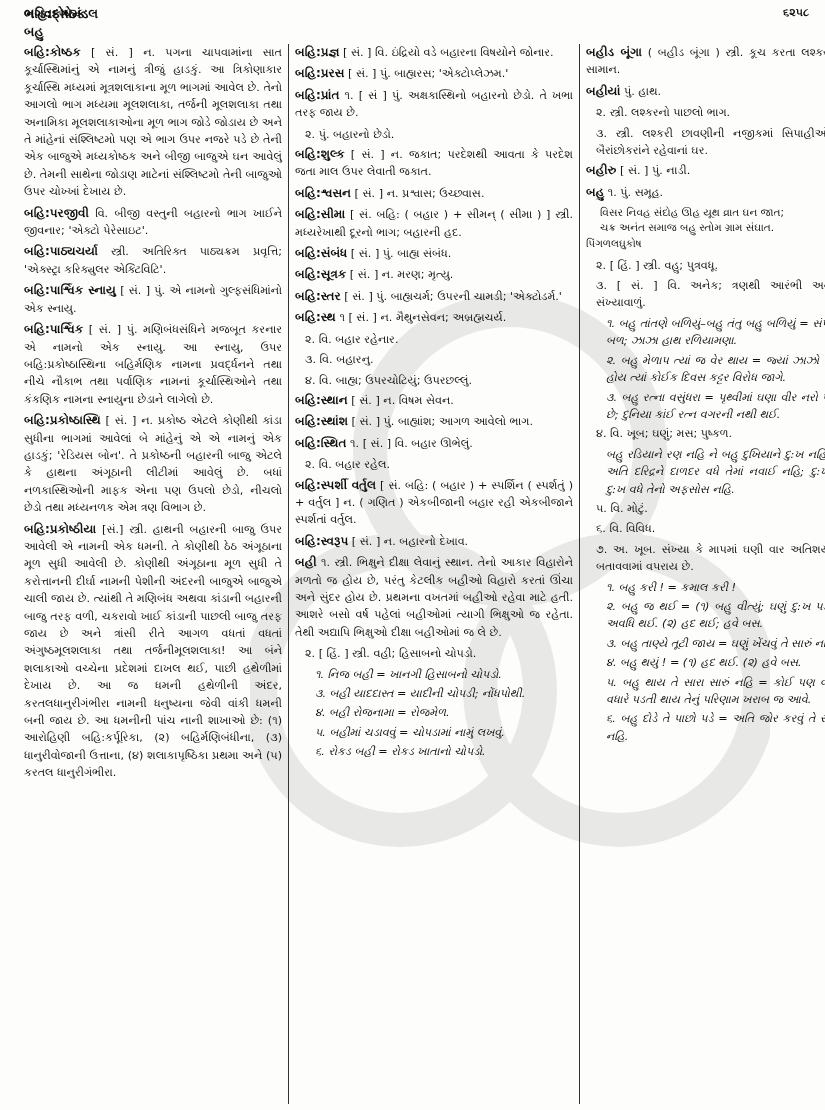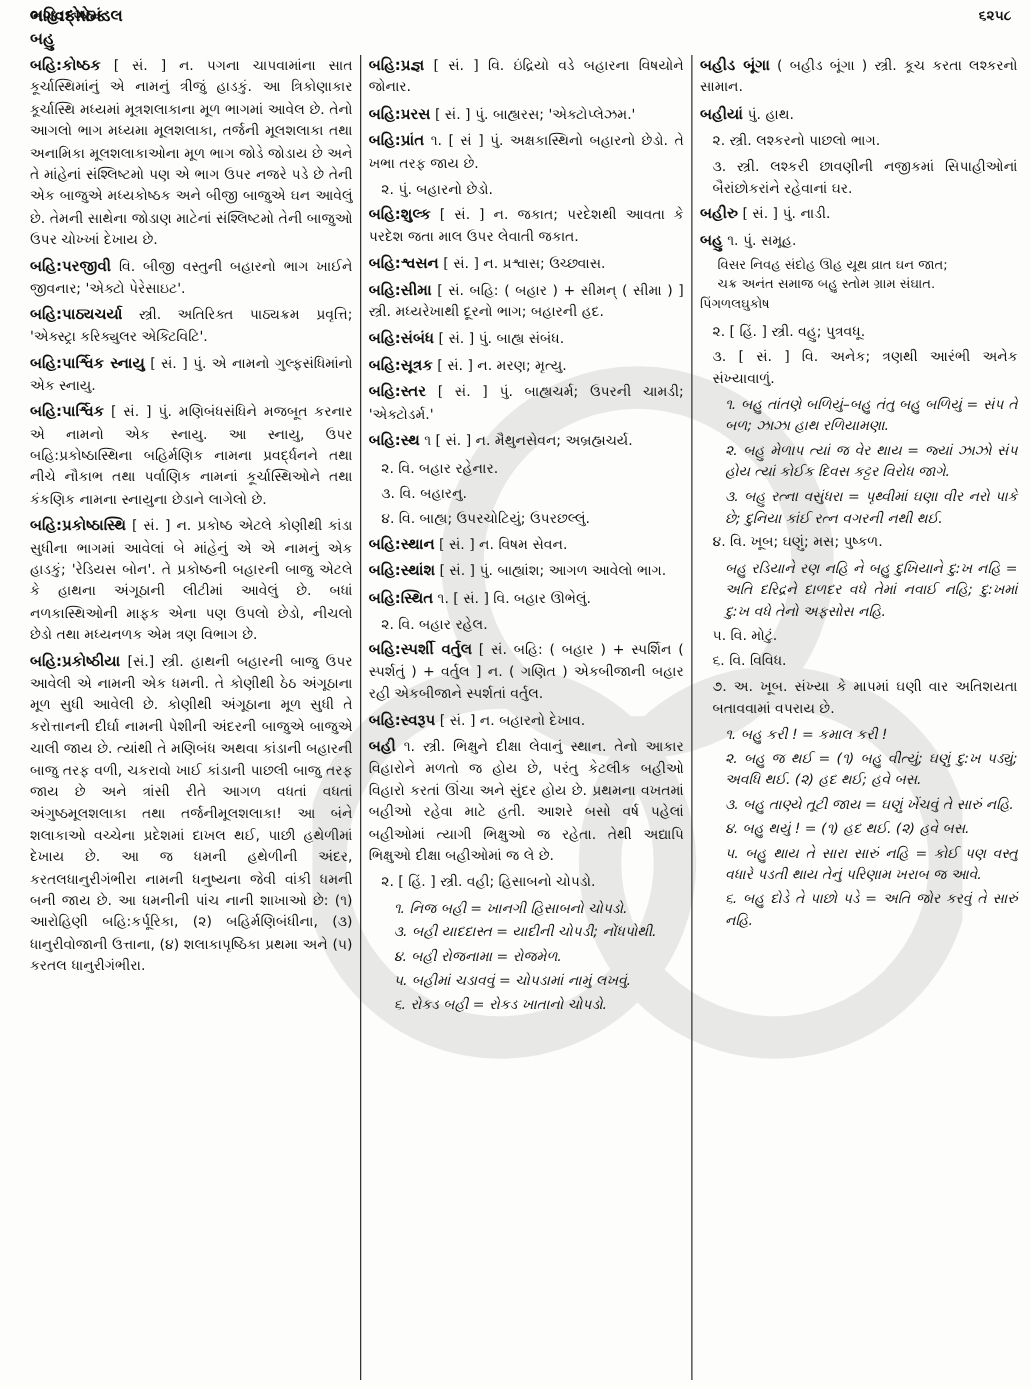--- a/index.html
+++ b/index.html
@@ -17,21 +17,21 @@
   .hdr-left { position: absolute; left: 0; top: 0; font-size: 13px; font-weight: bold; }
   .hdr-left2 { position: absolute; left: 0; top: 18px; font-size: 13px; font-weight: bold; }
   .hdr-center { position: absolute; left: 0; right: 0; top: 0; font-size: 13px; font-weight: bold; }
   .hdr-right { position: absolute; right: 0; top: 0; font-size: 11px; font-weight: bold; }
   .columns {
     position: absolute; top: 44px; left: 24px; width: 790px; height: 1060px;
     display: flex; z-index: 1;
   }
   .col { flex: 0 0 auto; padding: 0 6px; box-sizing: border-box; font-size: 11.2px; line-height: 17.4px; text-align: justify; }
   .col1 { width: 264px; padding-left: 0; }
-  .col2 { width: 266px; border-left: 1.5px solid #333; border-right: 1.5px solid #333; }
+  .col2 { width: 292px; border-left: 1.5px solid #333; border-right: 1.5px solid #333; }
   .col3 { width: 260px; padding-right: 0; }
   .entry { margin: 0 0 4px 0; }
   .entry .body { display: inline; }
   .hw { font-weight: bold; font-size: 12px; }
   .sub { padding-left: 10px; margin: 0 0 3px 0; }
   .sub2 { padding-left: 20px; margin: 0 0 2px 0; text-indent: 0; font-style: italic; }
   .quote { padding-left: 14px; font-size: 10.5px; line-height: 15px; margin: 0; }
   .source { text-align: left; font-size: 10.5px; margin: 0 0 4px 0; }
 </style>
 </head>

